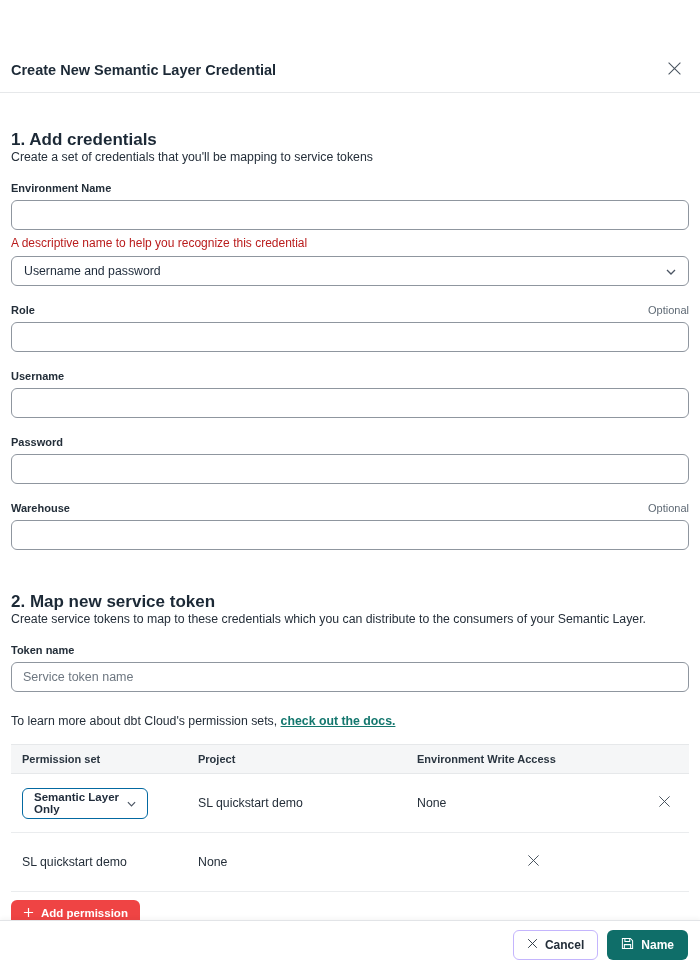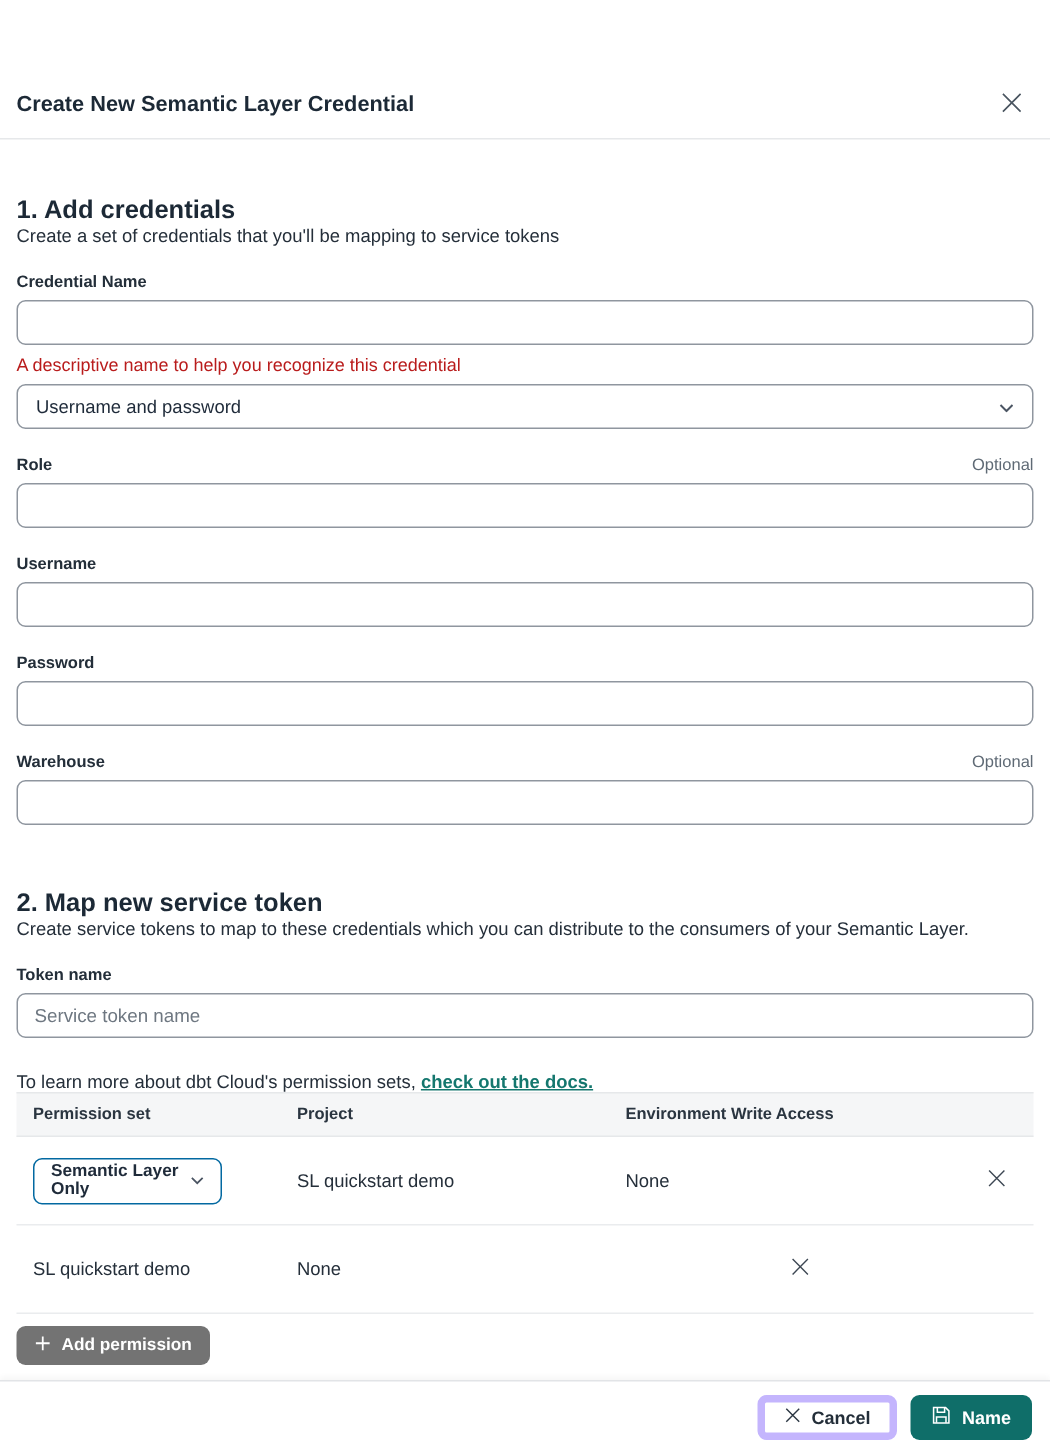--- a/index.html
+++ b/index.html
@@ -109,21 +109,21 @@
     font-size: 12.3px;
     color: #252f3a;
   }
   .docs-link {
     color: #14776e;
     font-weight: 600;
     text-decoration: underline;
     cursor: pointer;
   }
   
-  .perm-table { }
+  .perm-table { margin-top: 16px; }
   .perm-header {
     display: grid;
     grid-template-columns: 176px 219px 1fr 28px;
     align-items: center;
     height: 30px;
     padding: 0 11px;
     background: #f5f6f7;
     border-top: 1px solid #e6e8ea;
     border-bottom: 1px solid #e6e8ea;
     font-size: 11px;
@@ -164,21 +164,21 @@
     padding: 3px;
   }
   
   .add-permission-btn {
     margin-top: 8px;
     display: inline-flex;
     align-items: center;
     gap: 7px;
     height: 26px;
     padding: 0 12px;
-    background: #737373;
+    background: #ef4444;
     color: #fff;
     border: none;
     border-radius: 6px;
     font-family: "Liberation Sans", sans-serif;
     font-size: 11.5px;
     font-weight: 700;
     cursor: pointer;
   }
   
   .modal-footer {
@@ -194,21 +194,21 @@
     gap: 9px;
     padding: 0 12px;
   }
   .cancel-btn {
     display: inline-flex;
     align-items: center;
     gap: 7px;
     height: 30px;
     padding: 0 13px;
     background: #fff;
-    border: 5px solid #c4b5fd;
+    border: 1px solid #c4b5fd;
     border-radius: 6px;
     font-family: "Liberation Sans", sans-serif;
     font-size: 12px;
     font-weight: 600;
     color: #232e39;
     cursor: pointer;
   }
   .save-btn {
     display: inline-flex;
     align-items: center;
@@ -241,21 +241,21 @@
     </button>
   </div>
 
   <div class="modal-body">
 
     
     <h2 class="section-heading s1-heading">1. Add credentials</h2>
     <p class="section-desc">Create a set of credentials that you'll be mapping to service tokens</p>
 
     <div class="field-label-row">
-      <label class="field-label">Credential Name</label>
+      <label class="field-label">Environment Name</label>
     </div>
     <input class="text-input" type="text" style="">
     <div class="helper-text">A descriptive name to help you recognize this credential</div>
 
     <div class="select-box">
       <span>Username and password</span>
       <span>
         <svg width="10" height="6" viewBox="0 0 10 6">
             <path d="M1 1l4 4 4-4" fill="none" stroke="#4b5563" stroke-width="1.3"></path>
           </svg>

